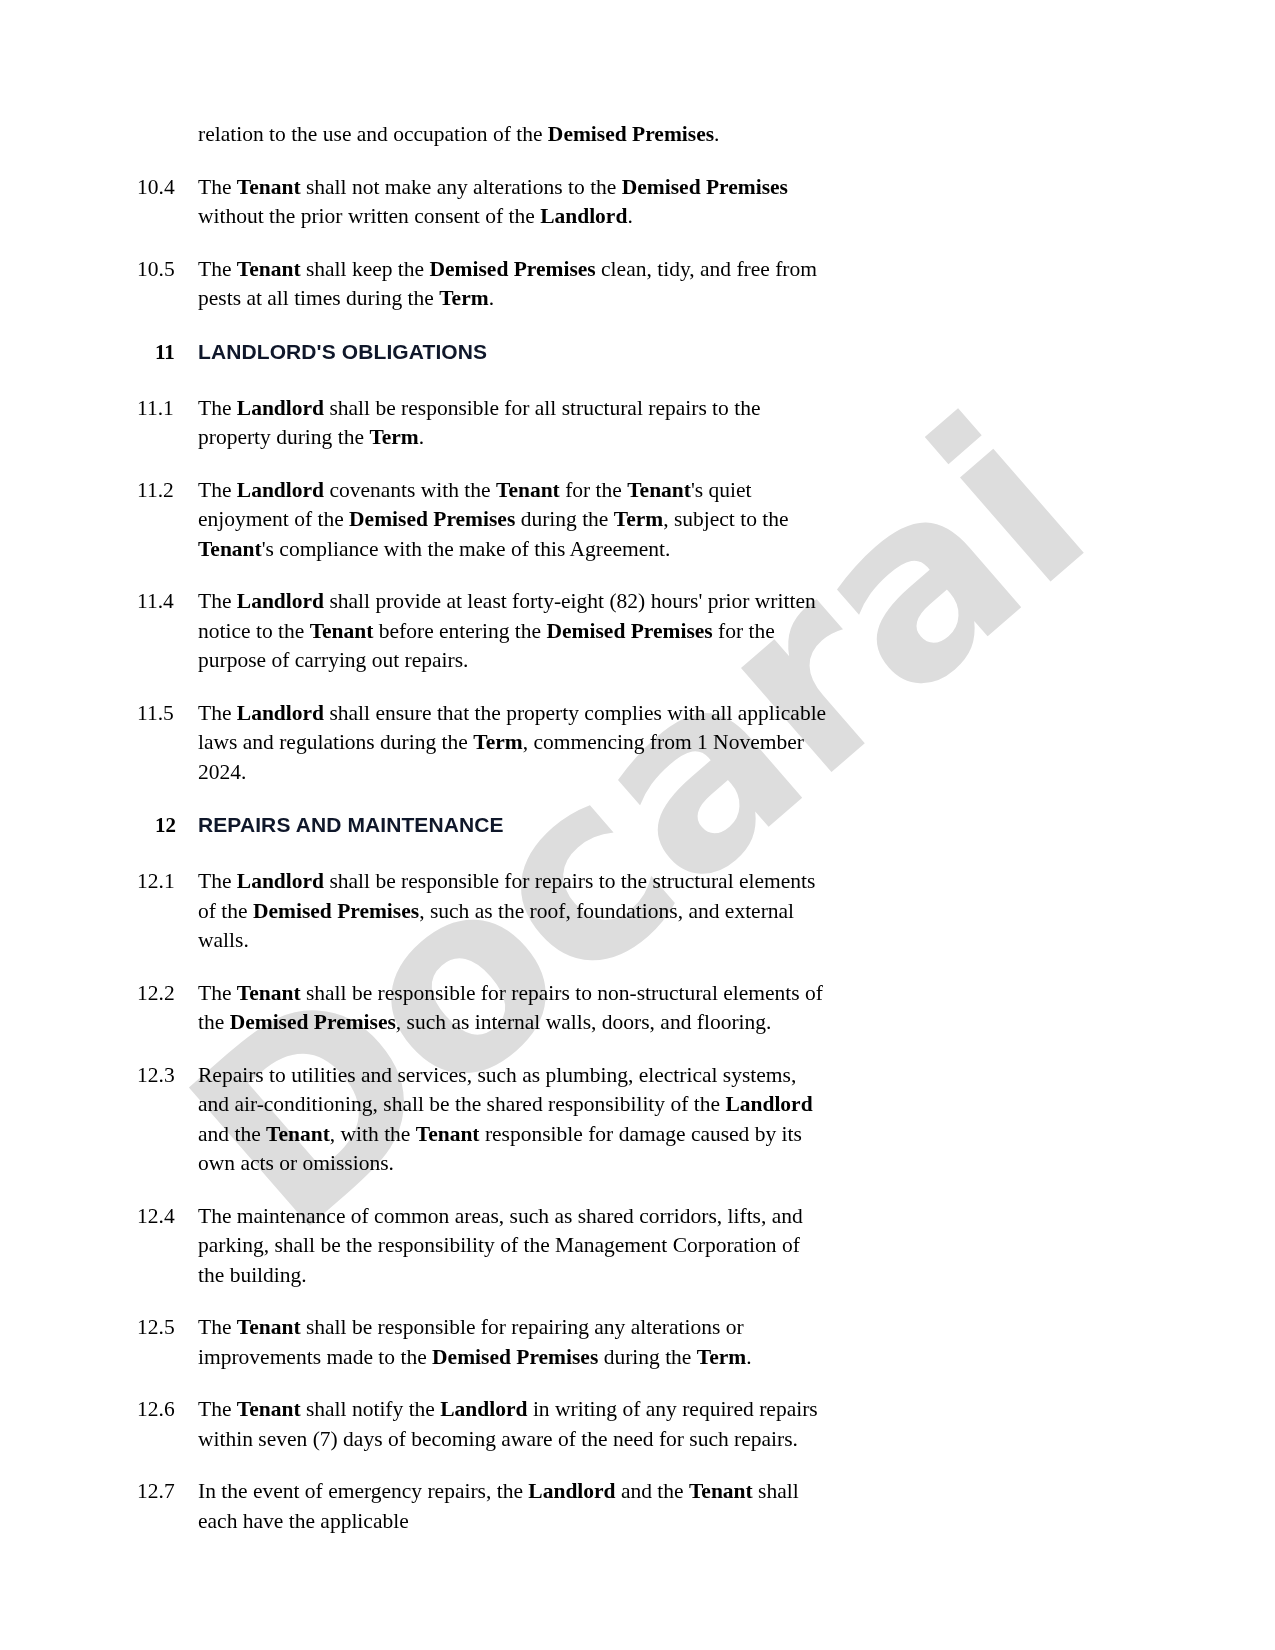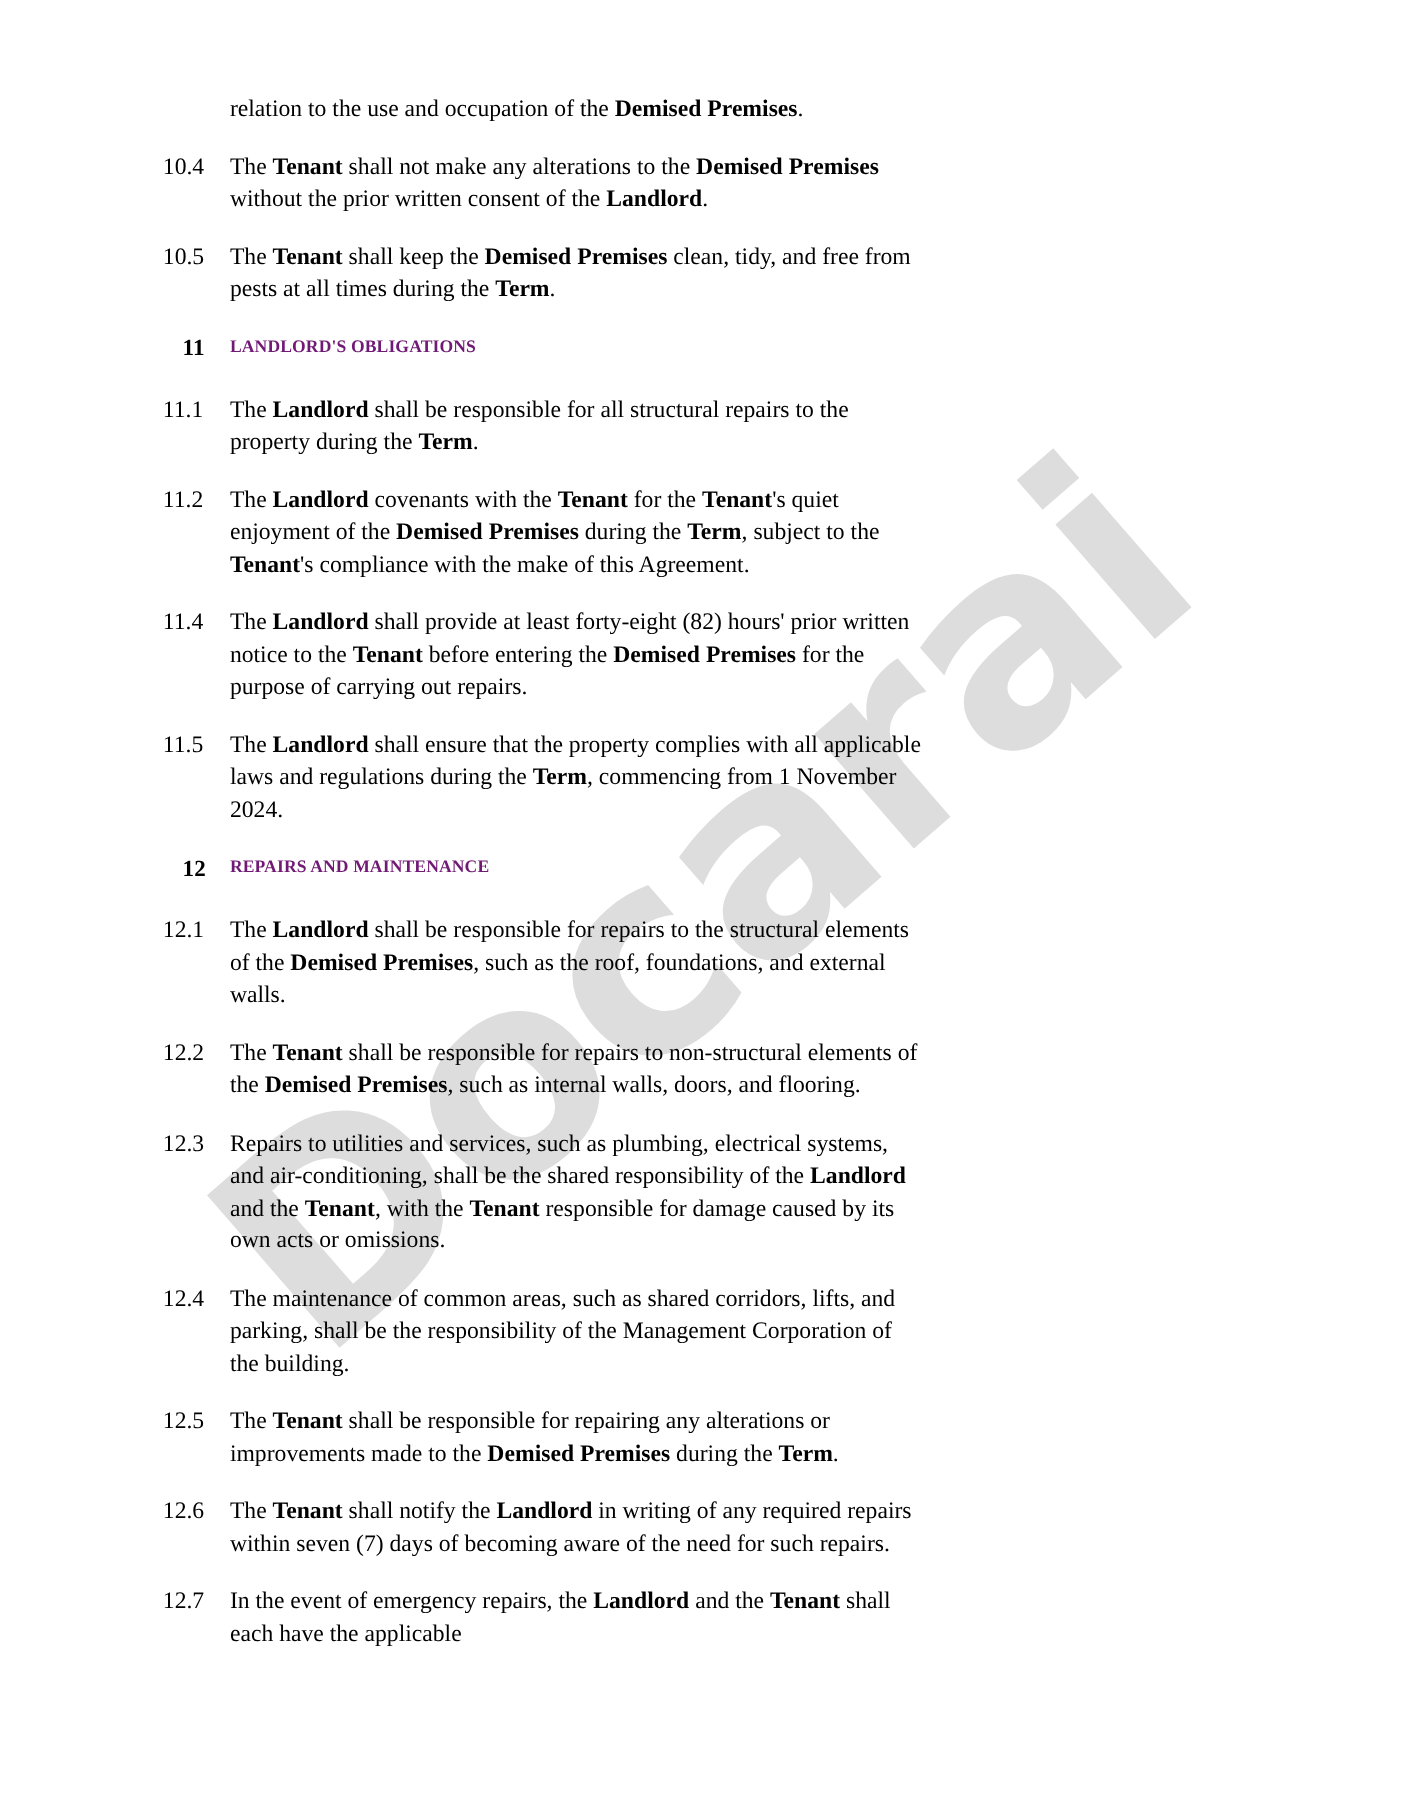--- a/index.html
+++ b/index.html
@@ -40,25 +40,25 @@
     line-height: 1;
     color: #dddddd;
     white-space: nowrap;
     letter-spacing: -2px;
     user-select: none;
   }
 
   
   .content {
     position: absolute;
-    left: 11px;
+    left: 0;
     top: 0;
     width: 1015px;
     z-index: 1;
-    padding: 84px 185px 0 137px;
+    padding: 120px 185px 0 137px;
     box-sizing: border-box;
   }
 
   .clause {
     display: flex;
     align-items: flex-start;
     margin-bottom: 23px;
   }
   .clause-num {
     flex: 0 0 61px;
@@ -93,26 +93,26 @@
     padding-left: 18px;
     box-sizing: border-box;
     font-size: 21px;
     line-height: 28px;
     font-weight: 700;
     font-family: "Liberation Serif", "DejaVu Serif", serif;
     color: #000000;
   }
   .section-title {
     flex: 1 1 auto;
-    font-size: 16px;
+    font-size: 21px;
     line-height: 28px;
     font-weight: 700;
     letter-spacing: 0.1px;
-    font-family: Liberation Serif, serif;
-    color: #701a75;
+    font-family: Liberation Sans, sans-serif;
+    color: #0f172a;
   }
 </style>
 </head>
 <body>
 
 <div class="page">
 
   <div class="watermark">
     <div class="watermark-text">Docarai</div>
   </div>

